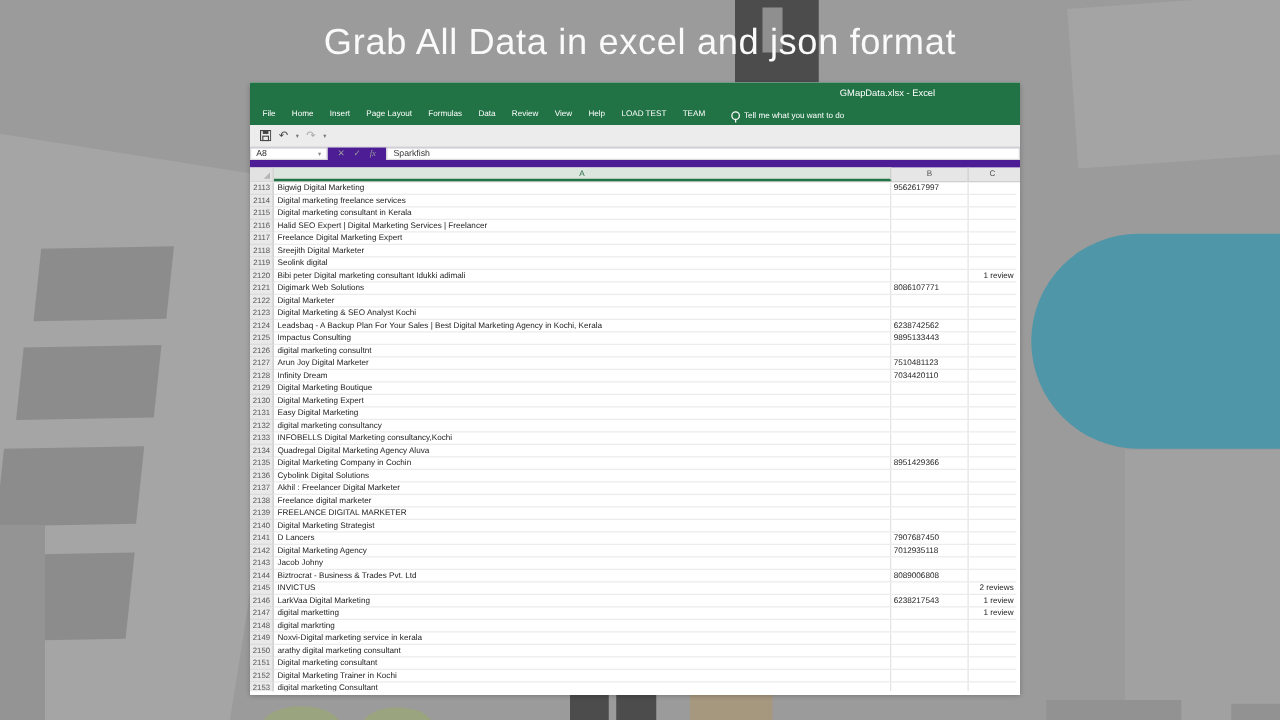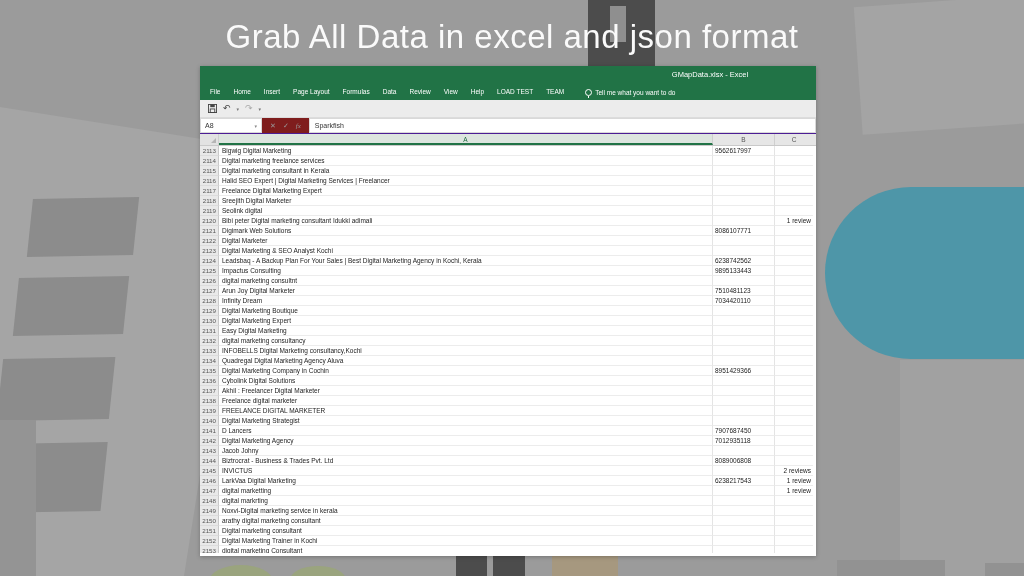--- a/index.html
+++ b/index.html
@@ -23,21 +23,21 @@
   .b-dark1 { left:456px; top:553px; width:31px; height:23px; background:#4c4c4c; }
   .b-dark2 { left:493px; top:553px; width:32px; height:23px; background:#4c4c4c; }
   .b-tan   { left:552px; top:552px; width:66px; height:24px; background:#a6987f; }
   .b-gray1 { left:837px; top:560px; width:108px; height:16px; background:#929292; }
   .b-gray2 { left:985px; top:563px; width:39px; height:13px; background:#929292; }
   .b-olive1 { left:210px; top:565px; width:62px; height:30px; background:#9aa47e; border-radius:50%; }
   .b-olive2 { left:290px; top:566px; width:56px; height:28px; background:#9aa47e; border-radius:50%; }
 
   
   .slide-title { position:absolute; left:0; top:18px; width:1024px; text-align:center;
-    color:#fafafa; font-size:33px; font-weight:400; letter-spacing:0.5px; z-index:5; }
+    color:#fafafa; font-size:29px; font-weight:400; letter-spacing:0.5px; z-index:5; }
 
   
   .excel { position:absolute; left:200px; top:66px; width:616px; height:490px; background:#fff;
     z-index:4; box-shadow:0 1px 4px rgba(0,0,0,0.25); font-family:"Liberation Sans", sans-serif; }
 
   .xl-titlebar { height:18px; background:#217346; position:relative; }
   .xl-filename { position:absolute; left:420px; top:0; width:180px; height:18px; line-height:18px;
     text-align:center; color:#fff; font-size:7.5px; }
 
   .xl-tabs { height:16px; background:#217346; display:flex; align-items:center;
@@ -47,22 +47,22 @@
   .bulb { width:7px; height:7px; border:1px solid #fff; border-radius:50%; display:inline-block; position:relative; }
   .bulb:after { content:""; position:absolute; left:2px; top:6px; width:1px; height:2px; background:#fff; }
 
   .xl-qat { height:18px; background:#ececec; border-bottom:1px solid #dcdcdc;
     display:flex; align-items:center; gap:6px; padding-left:8px; }
   .qat-ico { font-size:9px; color:#444; line-height:1; }
   .qat-ico.dim { color:#a9a9a9; }
   .qat-caret { font-size:5px; color:#777; }
   .save-svg { width:9px; height:9px; display:block; }
 
-  .xl-formula { height:16px; background:#7f1d1d; display:flex; align-items:stretch;
-    border-bottom:1px solid #4c1d95; }
+  .xl-formula { height:16px; background:#4c1d95; display:flex; align-items:stretch;
+    border-bottom:6px solid #4c1d95; }
   .namebox { width:62px; background:#fff; border:1px solid #d9d9d9; font-size:7px; color:#333;
     display:flex; align-items:center; justify-content:space-between; padding:0 4px; }
   .nb-caret { font-size:5px; color:#888; }
   .fb-btns { display:flex; align-items:center; gap:7px; padding:0 8px; color:#9a9a9a; font-size:7px; }
   .fb-fx { font-style:italic; font-family:"Liberation Serif", serif; }
   .fb-input { flex:1; background:#fff; border:1px solid #d9d9d9; font-size:7px; color:#333;
     display:flex; align-items:center; padding-left:5px; }
 
   .xl-colheads { height:12px; display:flex; background:#e6e6e6; border-bottom:1px solid #c9c9c9; }
   .ch { font-size:6.5px; color:#555; text-align:center; line-height:12px; border-right:1px solid #cfcfcf; }

